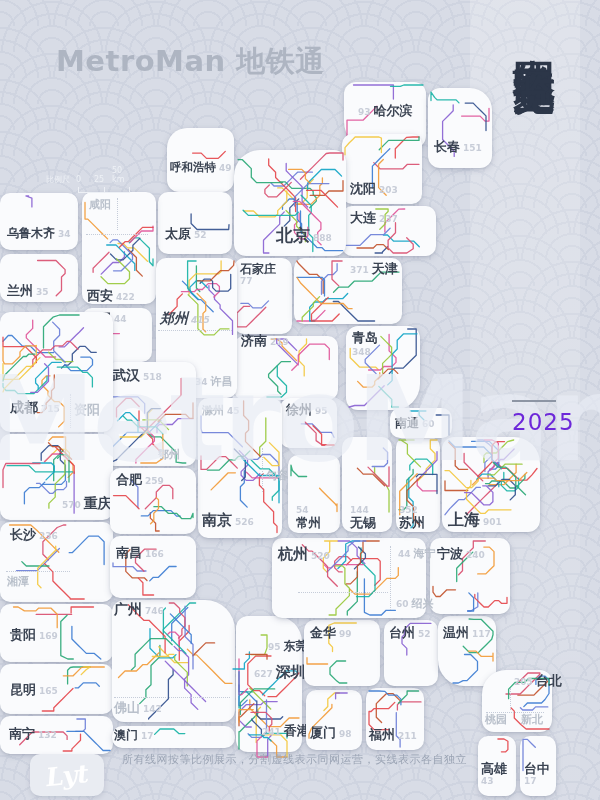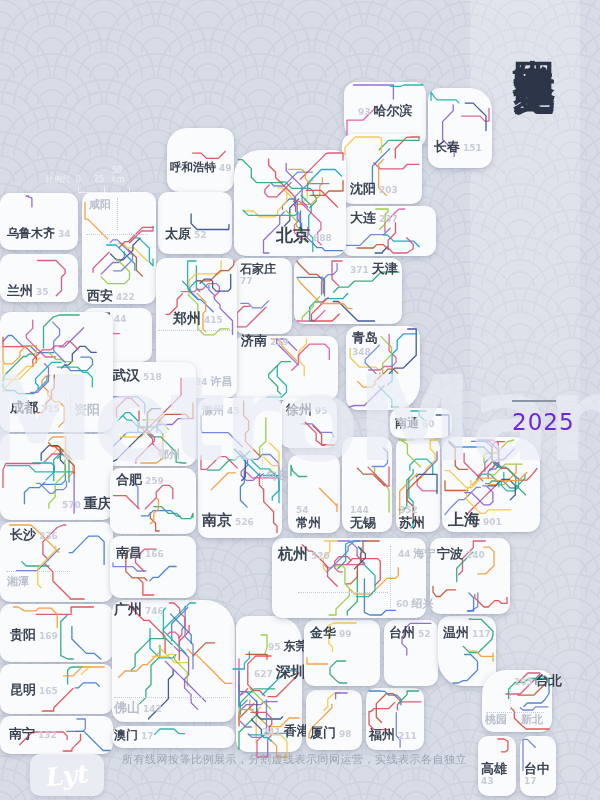--- a/index.html
+++ b/index.html
@@ -51,20 +51,21 @@
   .footer2{position:absolute;left:114px;top:771px;font-size:10.5px;font-weight:600;
     color:#9ba4b4;z-index:9;letter-spacing:.5px;}
 </style>
 </head>
 <body>
 
 <div class="poster">
   <div class="bg"></div>
   <div class="band"></div>
 
+  <div class="brand">MetroMan 地铁通</div>
 
   <div class="scalebar">
     <span class="lab">比例尺</span><span class="tick">0</span><span class="tick">25</span><span class="tick">50 km</span>
     <div class="ruler"></div>
   </div>
 
   <div class="vtitle">中国轨道交通全览</div>
   <div class="yearblock">
     <div class="yearline"></div>
     <div class="year">2025</div>
@@ -277,21 +278,21 @@
         <polyline points="41.1,35.5 45.6,40.1 49.7,44.1 49.7,52.7 47.0,55.4 47.0,61.8 47.0,71.2 49.7,73.9" fill="none" stroke="#f29b38" stroke-width="1.3" stroke-linecap="round" stroke-linejoin="round" opacity="0.92"></polyline>
         <polyline points="33.1,36.0 33.1,30.1 33.1,22.5 39.8,15.9 47.1,15.9 50.8,15.9 56.1,15.9 62.7,15.9 65.1,13.5 65.1,7.8 65.1,3.0" fill="none" stroke="#f3c83f" stroke-width="1.3" stroke-linecap="round" stroke-linejoin="round" opacity="0.92"></polyline>
         <polyline points="52.9,27.6 52.9,31.8 58.5,37.4 58.5,41.3 64.1,46.9 64.1,50.4 71.0,57.3 76.5,62.8 76.5,68.2 76.5,76.4" fill="none" stroke="#8a63d2" stroke-width="1.3" stroke-linecap="round" stroke-linejoin="round" opacity="0.92"></polyline>
         <polyline points="35.6,34.0 31.6,30.1 31.6,25.1 31.6,16.4 31.6,8.3 31.6,3.0 31.6,3.0 35.0,3.0 40.1,3.0 40.1,3.0 37.2,3.0 33.0,3.0" fill="none" stroke="#18b3a6" stroke-width="1.3" stroke-linecap="round" stroke-linejoin="round" opacity="0.92"></polyline>
         <polyline points="25.4,33.7 32.8,33.7 38.4,33.7 40.6,31.5 46.3,31.5 52.2,25.6 60.5,25.6 63.4,28.5 63.4,33.5 57.9,39.0" fill="none" stroke="#e0569a" stroke-width="1.3" stroke-linecap="round" stroke-linejoin="round" opacity="0.92"></polyline>
         <polyline points="44.1,25.3 48.2,21.2 54.4,21.2 56.6,23.4 56.6,29.6 60.1,33.1 67.2,33.1 72.1,33.1 74.7,30.5 74.7,25.4 74.7,16.3" fill="none" stroke="#32508e" stroke-width="1.3" stroke-linecap="round" stroke-linejoin="round" opacity="0.92"></polyline>
         <polyline points="51.5,29.7 47.0,25.3 44.4,22.7 40.4,22.7 34.0,29.1 34.0,32.8 36.2,35.1 42.3,41.1" fill="none" stroke="#12a5c6" stroke-width="1.3" stroke-linecap="round" stroke-linejoin="round" opacity="0.92"></polyline>
         <polyline points="32.2,36.7 35.0,39.6 37.4,41.9 41.9,46.4 41.9,50.9 41.9,59.7 41.9,65.1 41.9,70.7 48.1,76.9 58.1,76.9 64.1,70.9 73.0,70.9" fill="none" stroke="#99c93c" stroke-width="1.3" stroke-linecap="round" stroke-linejoin="round" opacity="0.92"></polyline>
         <polyline points="41.4,22.9 50.3,22.9 54.1,22.9 59.2,17.8 61.7,15.3 64.4,12.6 72.5,12.6 74.8,10.2 77.6,7.4 78.0,3.0 78.0,3.0 78.0,3.0" fill="none" stroke="#c2542e" stroke-width="1.3" stroke-linecap="round" stroke-linejoin="round" opacity="0.92"></polyline>
       </svg>
-      <div class="lbl" style="left: 173px; top: 311px; font-size: 14px;">
+      <div class="lbl" style="left: 160px; top: 311px; font-size: 14px; font-style: italic;">
         <span>郑州</span>
         <span class="num">415</span>
       </div>
       <div class="lbl sub" style="left: 195px; top: 376px; font-size: 11px;">
         <span class="num">34</span>
         <span>许昌</span>
       </div>
       <div class="card" style="left: 104px; top: 362px; width: 92px; height: 104px;"></div>
       <svg class="net" width="92" height="104" style="left: 104px; top: 362px;">
         <polyline points="42.1,68.2 48.8,61.5 53.3,57.0 55.7,54.6 58.8,51.5 62.0,48.3 68.4,41.9 74.8,35.5 77.2,33.1 77.2,27.7 77.2,19.6 77.2,16.3" fill="none" stroke="#d94f70" stroke-width="1.3" stroke-linecap="round" stroke-linejoin="round" opacity="0.92"></polyline>

